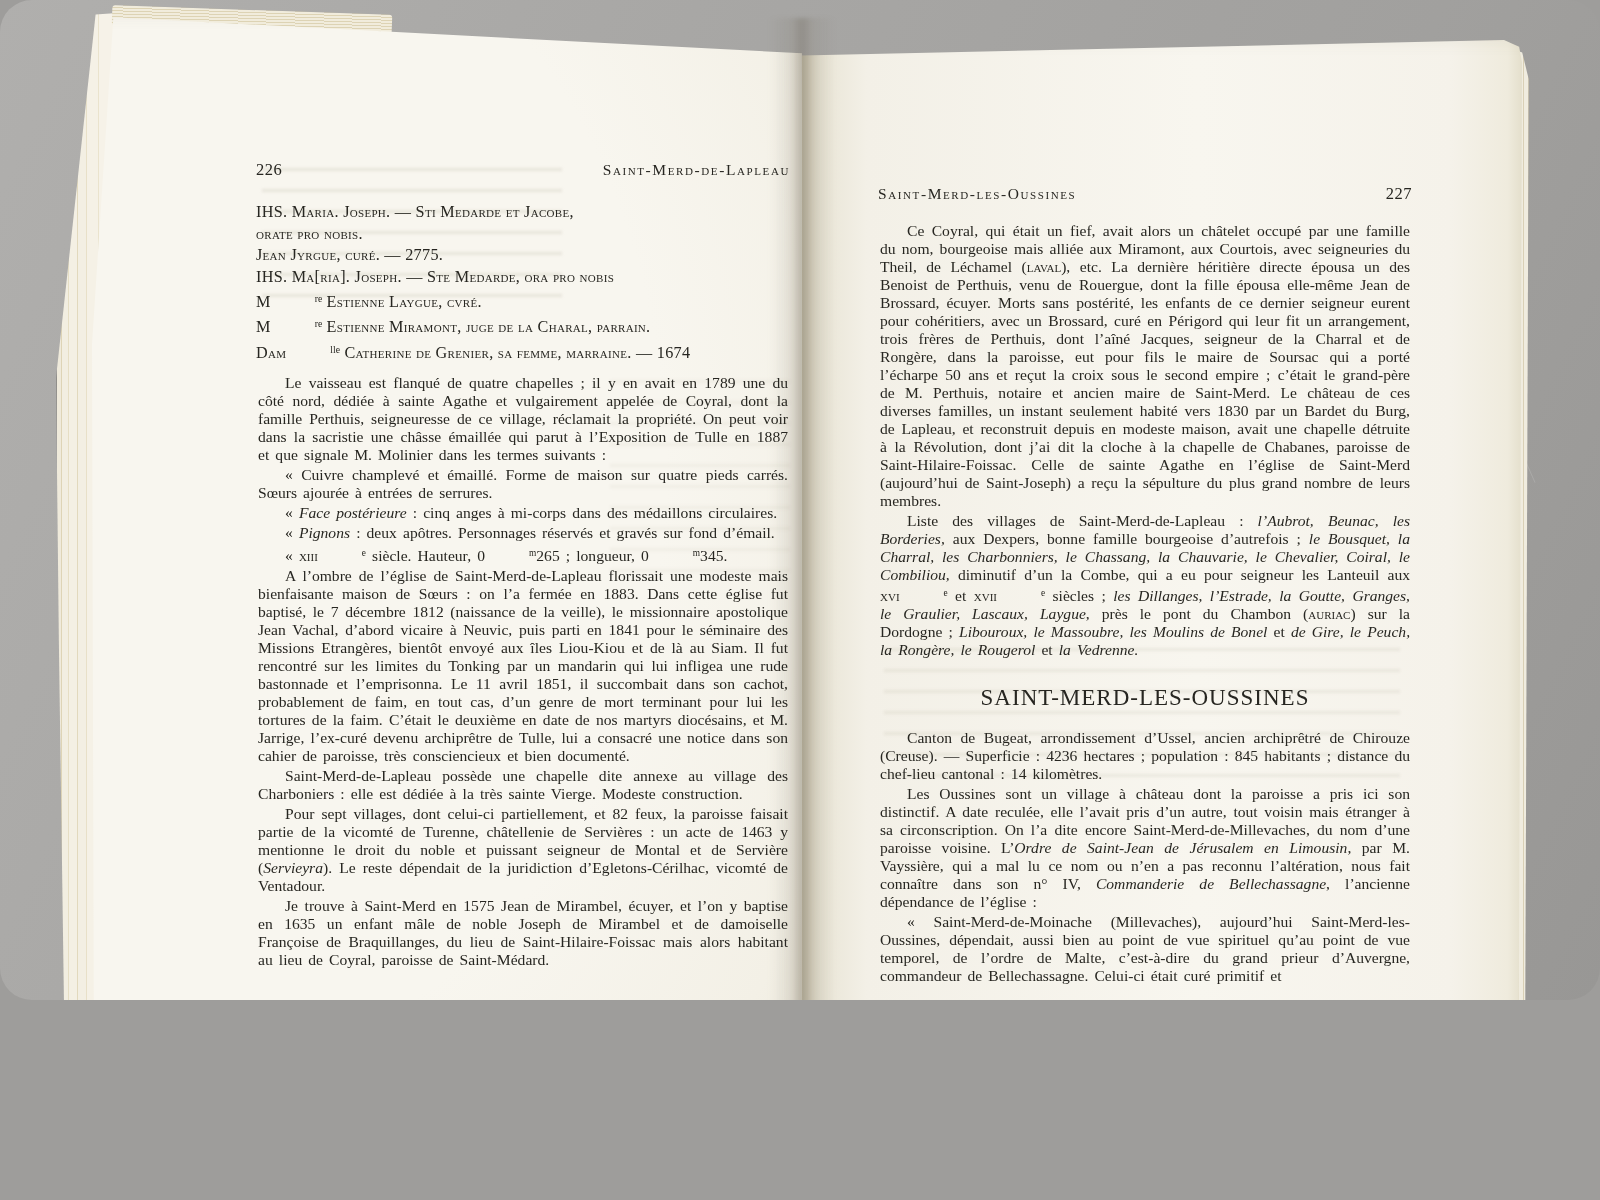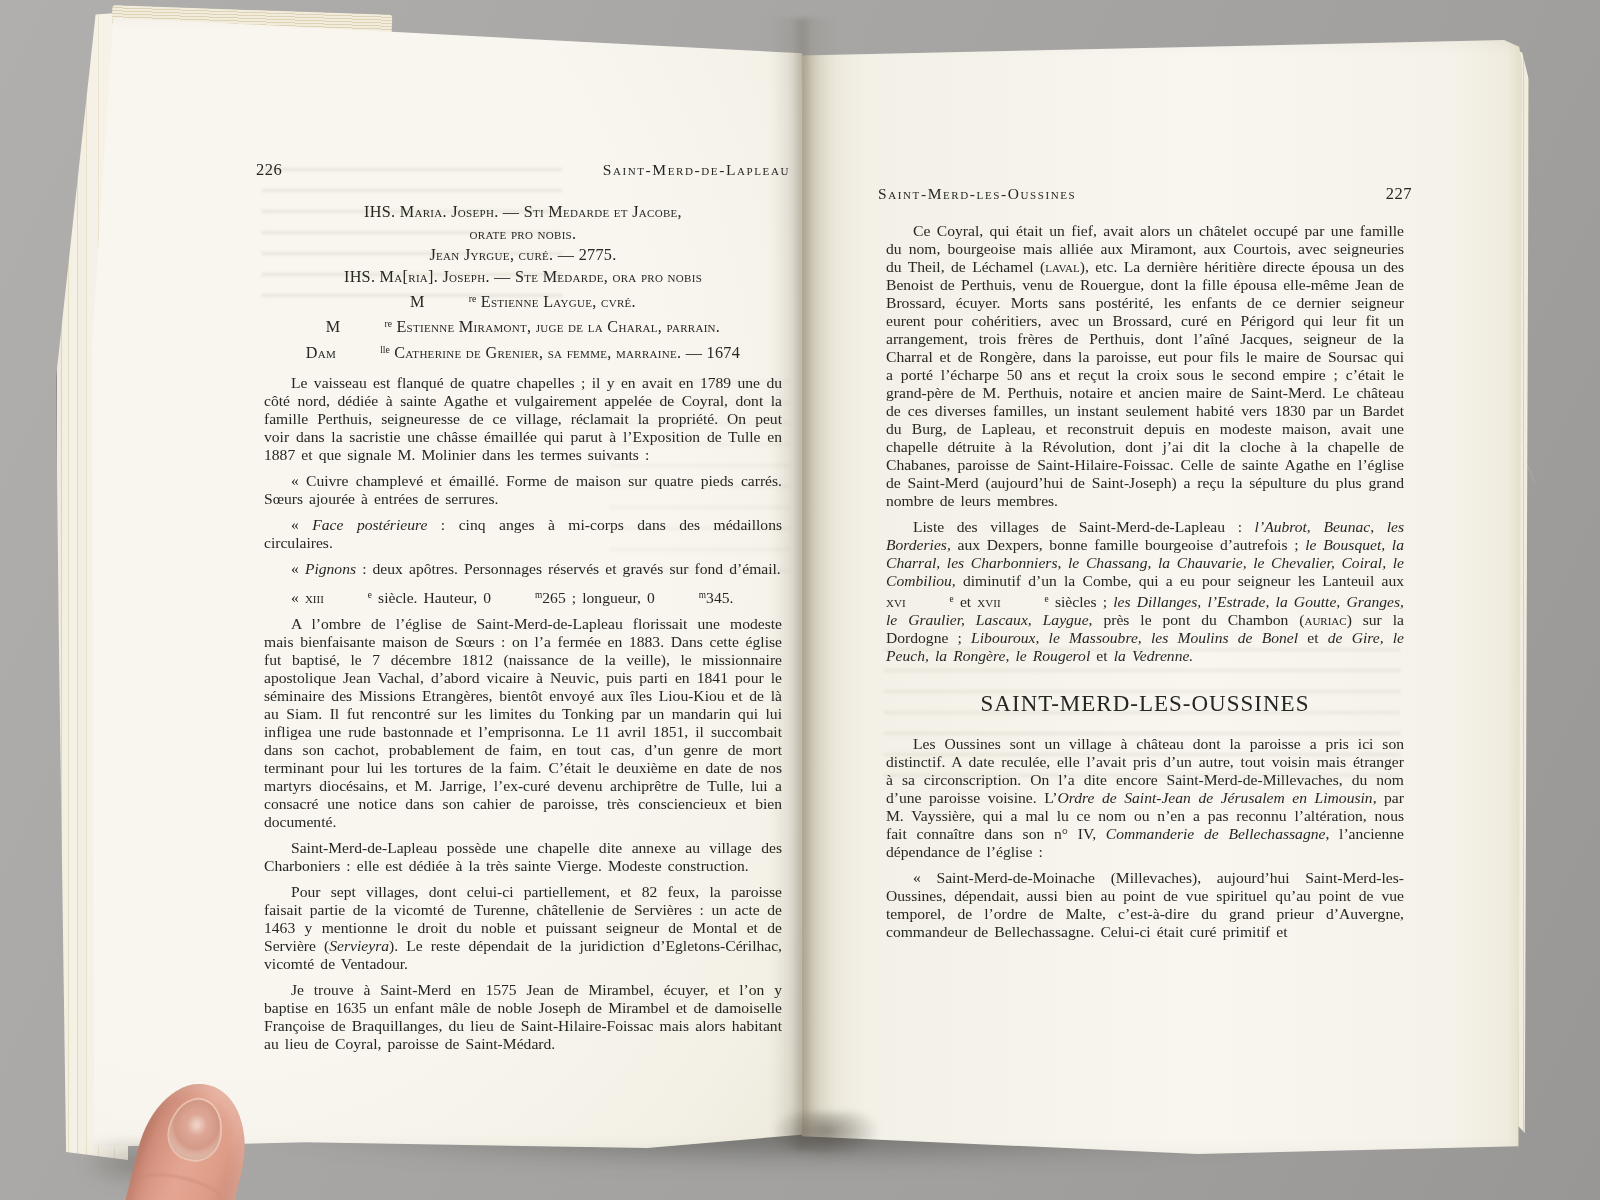--- a/index.html
+++ b/index.html
@@ -1,18 +1,18 @@
 <!DOCTYPE html>
 <html><head>
 <meta charset="utf-8">
 <style>
   html,body{margin:0;padding:0;background:#9e9d9b;}
-  .scene{position:relative;width:1600px;height:1200px;overflow:hidden;
+  .scene{position:relative;width:1600px;height:1000px;overflow:hidden;
          background:linear-gradient(115deg,#b0afad 0%,#a7a6a4 38%,#a1a09e 70%,#989795 100%);
-         font-family:"Liberation Serif","DejaVu Serif",serif;color:#272621;}
+         font-family:"Liberation Serif","DejaVu Serif",serif;color:#272621;border-radius:32px;}
   .scratch{position:absolute;background:rgba(255,255,255,.14);pointer-events:none;}
   .book-shadow{position:absolute;left:55px;top:1095px;width:1450px;height:90px;
          background:radial-gradient(50% 50% at 50% 45%,rgba(40,38,34,.42),rgba(40,38,34,0) 72%);
          filter:blur(9px);}
   .stack-left{position:absolute;left:56px;top:10px;width:72px;height:1150px;
          background:linear-gradient(90deg,#8f8d89 0 1px,#efeadb 1px 5px,#ded4b6 5px 6px,#f2eee1 6px 12px,
            #e6dec4 12px 13px,#f4f0e4 13px 21px,#e2d9bd 21px 22px,#f3efe3 22px 30px,#e8e0c8 30px 31px,
            #f5f1e6 31px 42px,#eae3cd 42px 43px,#f6f2e8 43px 58px,#ece5d1 58px 59px,#f7f4ea 59px 72px);
          clip-path:polygon(55% 0.4%,100% 0.2%,100% 100%,14% 99.3%,4% 55%,0% 32%);}
   .stack-top{position:absolute;left:112px;top:10px;width:280px;height:20px;
@@ -40,25 +40,25 @@
   .ghost{position:absolute;pointer-events:none;
          background:repeating-linear-gradient(180deg,rgba(148,140,116,.16) 0 3px,rgba(148,140,116,0) 3px 21px);
          filter:blur(1.5px);}
   
   .col{position:absolute;}
   .col-left{left:256px;top:118px;width:534px;}
   .col-right{left:878px;top:142px;width:534px;}
   .head-row{display:flex;justify-content:space-between;align-items:baseline;}
   .pagenum{font-size:16.5px;letter-spacing:.5px;}
   .running-head{font-variant:small-caps;letter-spacing:1.6px;font-size:15.5px;margin-top:43px;}
-  .inscription{margin-top:22px;text-align:center;font-variant:small-caps;
+  .inscription{margin-top:22px;text-align:left;font-variant:small-caps;
          font-size:16.2px;line-height:21.5px;letter-spacing:.3px;}
   .body{margin-top:10px;text-align:justify;font-size:15.6px;line-height:18px;word-spacing:2.2px;}
   .col-right .body{margin-top:18px;}
-  .body p{margin:8px;text-indent:27px;}
+  .body p{margin:2px;text-indent:27px;}
   .seg-i{font-style:italic;}
   .seg-sc{font-variant:small-caps;}
   .seg-sup{font-size:.6em;vertical-align:.5em;font-variant:normal;letter-spacing:0;padding-left:44px;}
   .section{margin-top:26px;text-align:center;}
   .section-title{font-size:23px;letter-spacing:1px;}
   .section-sub{margin-top:12px;font-size:16px;font-variant:small-caps;letter-spacing:.5px;}
   .body-resume{margin-top:22px;}
   
   .finger-shadow{position:absolute;left:58px;top:1128px;width:150px;height:70px;
          background:radial-gradient(50% 50%,rgba(70,60,50,.30),rgba(70,60,50,0) 70%);filter:blur(7px);}
@@ -128,20 +128,21 @@
       <span class="pagenum">227</span>
     </div>
     <div class="body">
       <p><span>Ce Coyral, qui était un fief, avait alors un châtelet occupé par une famille du nom, bourgeoise mais alliée aux Miramont, aux Courtois, avec seigneuries du Theil, de Léchamel (</span><span class="seg-sc">laval</span><span>), etc. La dernière héritière directe épousa un des Benoist de Perthuis, venu de Rouergue, dont la fille épousa elle-même Jean de Brossard, écuyer. Morts sans postérité, les enfants de ce dernier seigneur eurent pour cohéritiers, avec un Brossard, curé en Périgord qui leur fit un arrangement, trois frères de Perthuis, dont l’aîné Jacques, seigneur de la Charral et de Rongère, dans la paroisse, eut pour fils le maire de Soursac qui a porté l’écharpe 50 ans et reçut la croix sous le second empire ; c’était le grand-père de M. Perthuis, notaire et ancien maire de Saint-Merd. Le château de ces diverses familles, un instant seulement habité vers 1830 par un Bardet du Burg, de Lapleau, et reconstruit depuis en modeste maison, avait une chapelle détruite à la Révolution, dont j’ai dit la cloche à la chapelle de Chabanes, paroisse de Saint-Hilaire-Foissac. Celle de sainte Agathe en l’église de Saint-Merd (aujourd’hui de Saint-Joseph) a reçu la sépulture du plus grand nombre de leurs membres.</span></p>
       <p><span>Liste des villages de Saint-Merd-de-Lapleau : </span><span class="seg-i">l’Aubrot, Beunac, les Borderies,</span><span> aux Dexpers, bonne famille bourgeoise d’autrefois ; </span><span class="seg-i">le Bousquet, la Charral, les Charbonniers, le Chassang, la Chauvarie, le Chevalier, Coiral, le Combiliou,</span><span> diminutif d’un la Combe, qui a eu pour seigneur les Lanteuil aux </span><span class="seg-sc">xvi</span><span class="seg-sup">e</span><span> et </span><span class="seg-sc">xvii</span><span class="seg-sup">e</span><span> siècles ; </span><span class="seg-i">les Dillanges, l’Estrade, la Goutte, Granges, le Graulier, Lascaux, Laygue</span><span>, près le pont du Chambon (</span><span class="seg-sc">auriac</span><span>) sur la Dordogne ; </span><span class="seg-i">Libouroux, le Massoubre, les Moulins de Bonel</span><span> et </span><span class="seg-i">de Gire, le Peuch, la Rongère, le Rougerol</span><span> et </span><span class="seg-i">la Vedrenne.</span></p>
     </div>
     <div class="section">
       <div class="section-title">SAINT-MERD-LES-OUSSINES</div>
     </div>
     <div class="body body-resume">
+      <p><span>Canton de Bugeat, arrondissement d’Ussel, ancien archiprêtré de Chirouze (Creuse). — Superficie : 4236 hectares ; population : 845 habitants ; distance du chef-lieu cantonal : 14 kilomètres.</span></p>
       <p><span>Les Oussines sont un village à château dont la paroisse a pris ici son distinctif. A date reculée, elle l’avait pris d’un autre, tout voisin mais étranger à sa circonscription. On l’a dite encore Saint-Merd-de-Millevaches, du nom d’une paroisse voisine. L’</span><span class="seg-i">Ordre de Saint-Jean de Jérusalem en Limousin</span><span>, par M. Vayssière, qui a mal lu ce nom ou n’en a pas reconnu l’altération, nous fait connaître dans son n° IV, </span><span class="seg-i">Commanderie de Bellechassagne</span><span>, l’ancienne dépendance de l’église :</span></p>
       <p><span>« Saint-Merd-de-Moinache (Millevaches), aujourd’hui Saint-Merd-les-Oussines, dépendait, aussi bien au point de vue spirituel qu’au point de vue temporel, de l’ordre de Malte, c’est-à-dire du grand prieur d’Auvergne, commandeur de Bellechassagne. Celui-ci était curé primitif et</span></p>
     </div>
   </div>
 
   <div class="gutter-foot"></div>
   <div class="finger-shadow"></div>
   <div class="finger">
     <div class="fingernail"></div>
     <div class="knuckle"></div>

